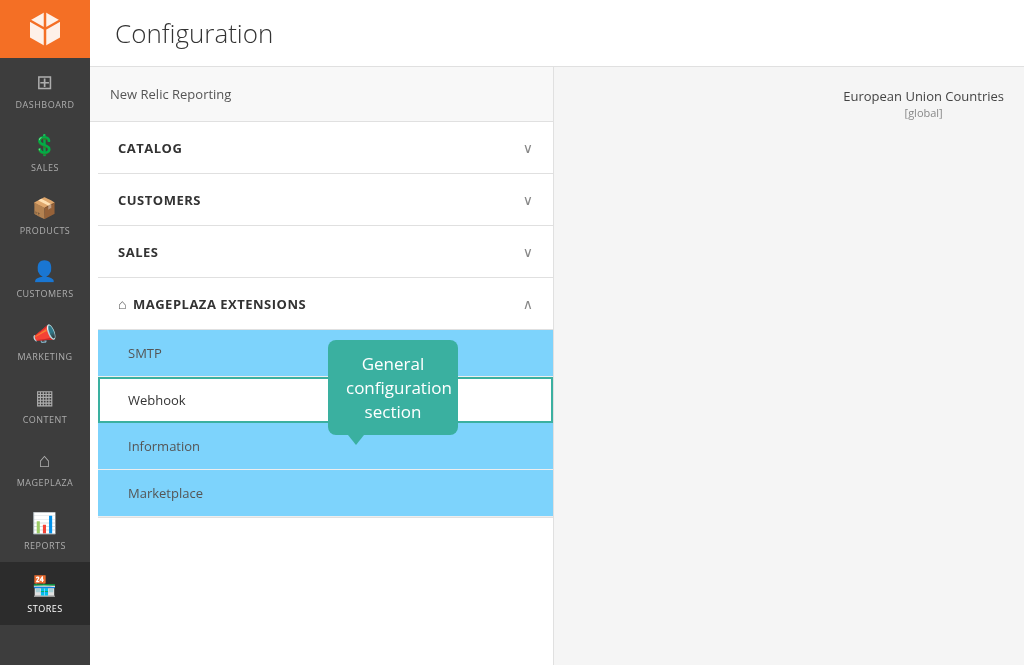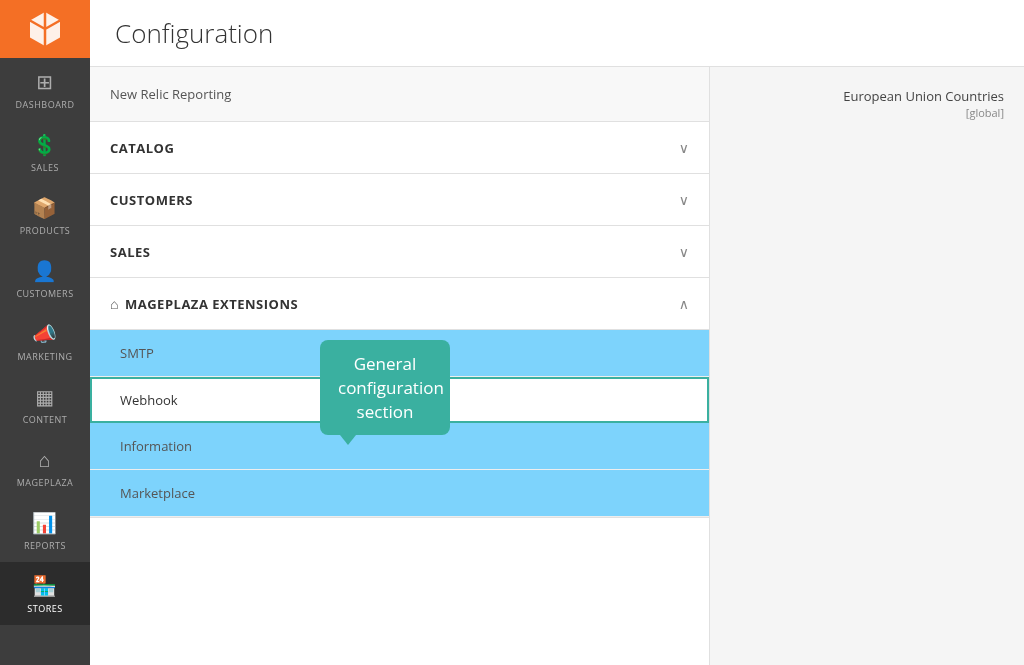--- a/index.html
+++ b/index.html
@@ -62,29 +62,30 @@
 
     
     .content-area {
       display: flex;
       flex: 1;
       overflow: hidden;
     }
 
     
     .config-panel {
-      width: 620px;
+      width: 464px;
       background: #fff;
       border-right: 1px solid #e0e0e0;
       overflow-y: auto;
       flex-shrink: 0;
     }
 
     .config-section {
       border-bottom: 1px solid #e0e0e0;
+      margin-left: 8px;
     }
 
     .config-section-header {
       display: flex;
       justify-content: space-between;
       align-items: center;
       padding: 16px 20px;
       cursor: pointer;
       background: #fff;
     }
@@ -158,21 +159,21 @@
     
     .right-panel {
       flex: 1;
       padding: 20px;
       overflow-y: auto;
       display: flex;
       flex-direction: column;
       align-items: flex-end;
     }
     .right-panel-text {
-      text-align: right;
+      text-align: center;
     }
     .right-panel-text .eu-countries {
       font-size: 13px;
       color: #444;
     }
     .right-panel-text .global-badge {
       font-size: 11px;
       color: #888;
     }
 

